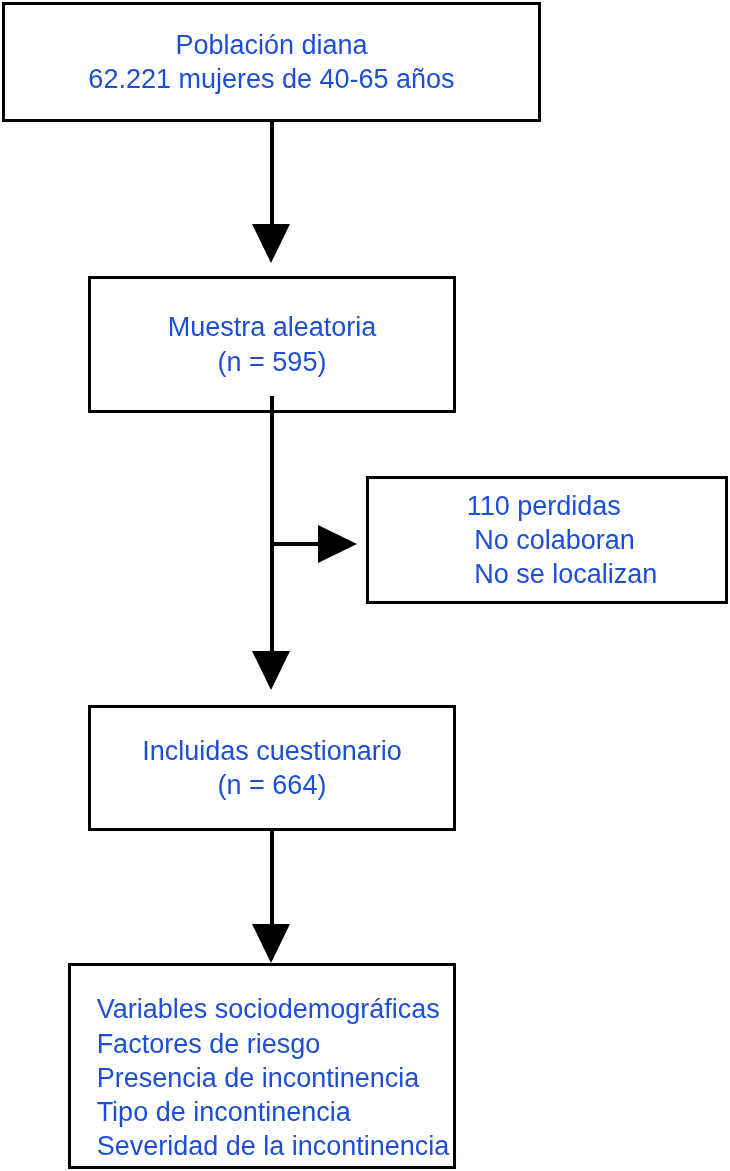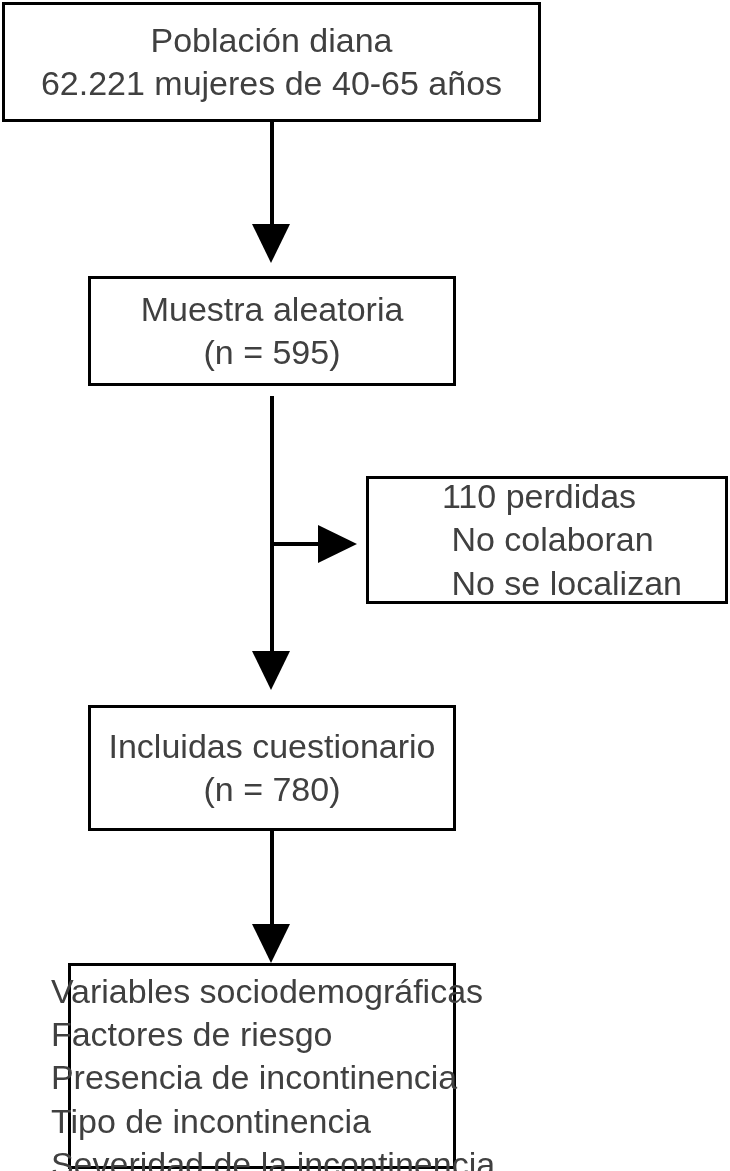--- a/index.html
+++ b/index.html
@@ -22,31 +22,31 @@
   .node-box {
     position: absolute;
     box-sizing: border-box;
     border: 3px solid #000000;
     background: #ffffff;
     display: flex;
     align-items: center;
     justify-content: center;
   }
   .node-text {
-    font-size: 34px;
+    font-size: 27px;
     line-height: 1.27;
     white-space: pre;
-    color: #404040;
+    color: #1d4ed8;
   }
   .center-text { text-align: center; }
   .left-text  { text-align: left; }
 
   
   #box-poblacion   { left: 2px;  top: 2px;    width: 539px; height: 120px; }
-  #box-muestra     { left: 88px; top: 276px;  width: 368px; height: 110px; }
+  #box-muestra     { left: 88px; top: 276px;  width: 368px; height: 137px; }
   #box-perdidas    { left: 366px;top: 476px;  width: 362px; height: 128px; }
   #box-incluidas   { left: 88px; top: 705px;  width: 368px; height: 126px; }
   #box-variables   { left: 68px; top: 963px;  width: 388px; height: 206px; }
 
   #box-perdidas  .node-text { padding-left: 30px; }
   #box-variables .node-text { padding-left: 22px; padding-bottom: 20px; margin-top: 44px; }
 
   
   .conn-line {
     position: absolute;
@@ -113,21 +113,21 @@
   <div class="arrowhead-right" id="arrow-branch-perdidas"></div>
 
   <div class="node-box" id="box-perdidas">
     <div class="node-text left-text">110 perdidas
  No colaboran
  No se localizan</div>
   </div>
 
   <div class="node-box" id="box-incluidas">
     <div class="node-text center-text">Incluidas cuestionario
-(n = 780)</div>
+(n = 664)</div>
   </div>
 
   <div class="conn-line v-line" id="line-incluidas-variables"></div>
   <div class="arrowhead-down" id="arrow-incluidas-variables"></div>
 
   <div class="node-box" id="box-variables">
     <div class="node-text left-text">Variables sociodemográficas
 Factores de riesgo
 Presencia de incontinencia
 Tipo de incontinencia

